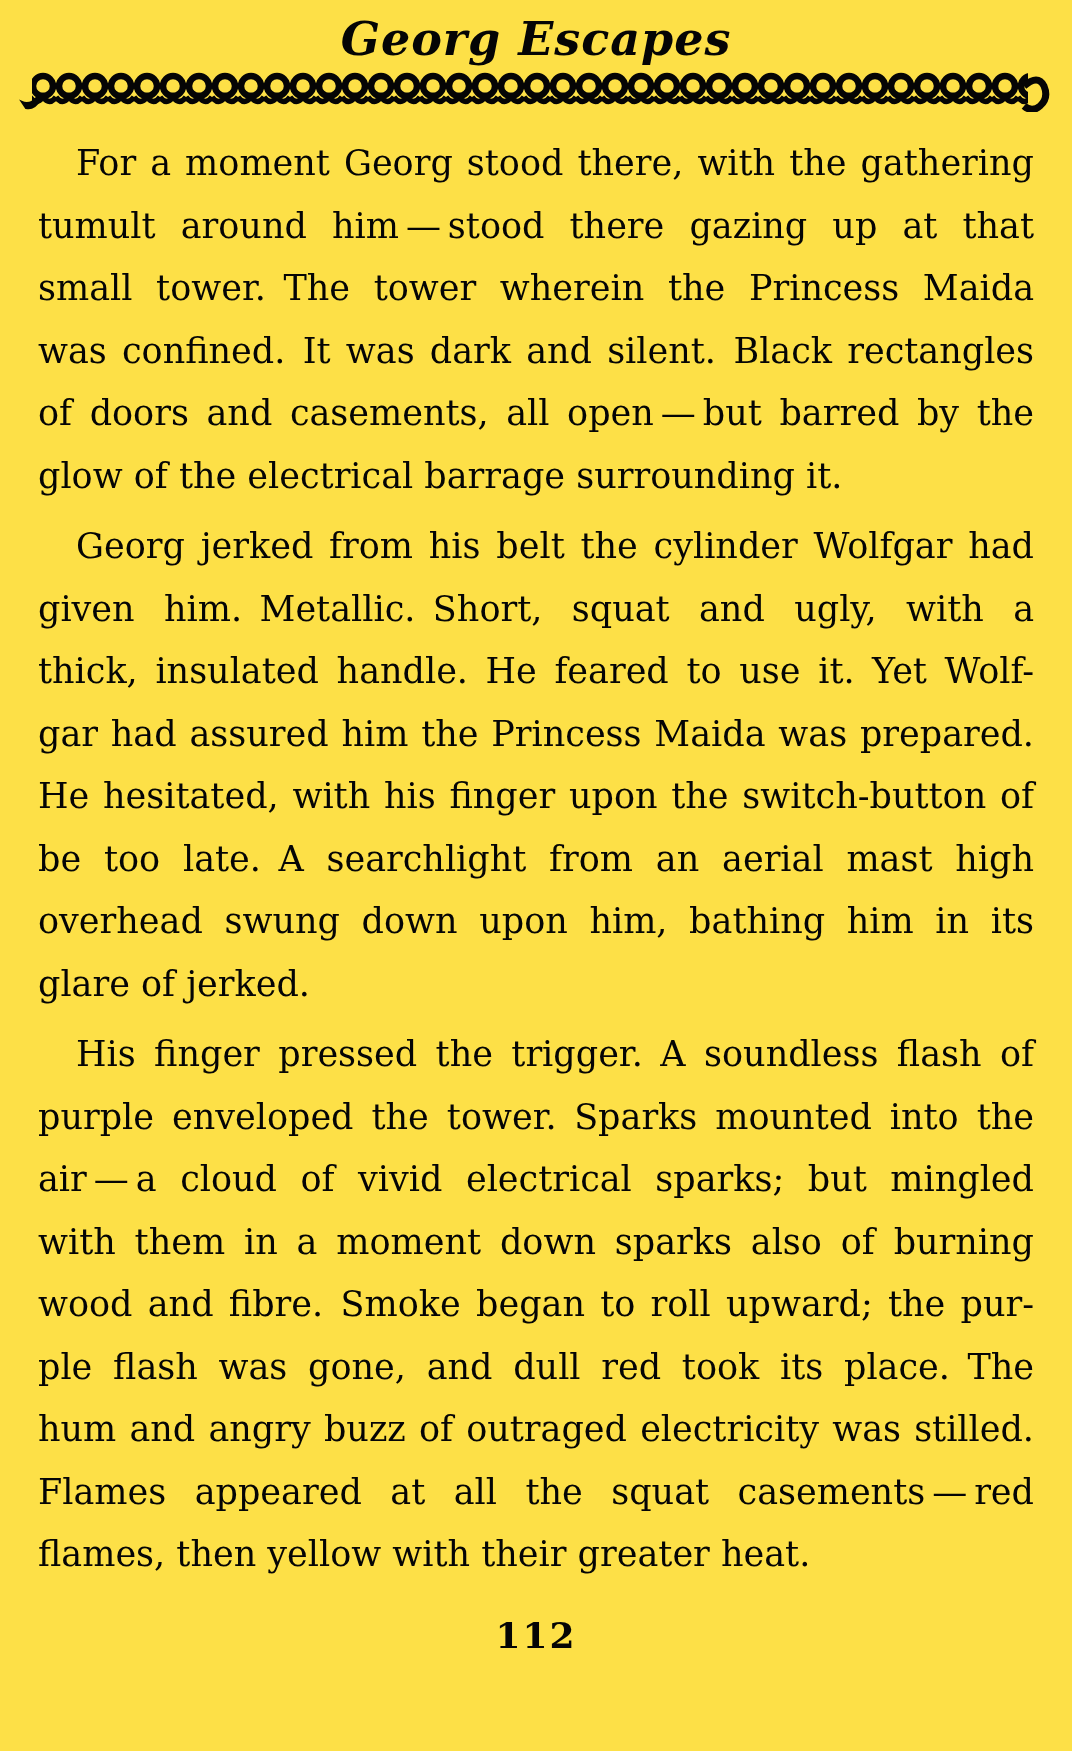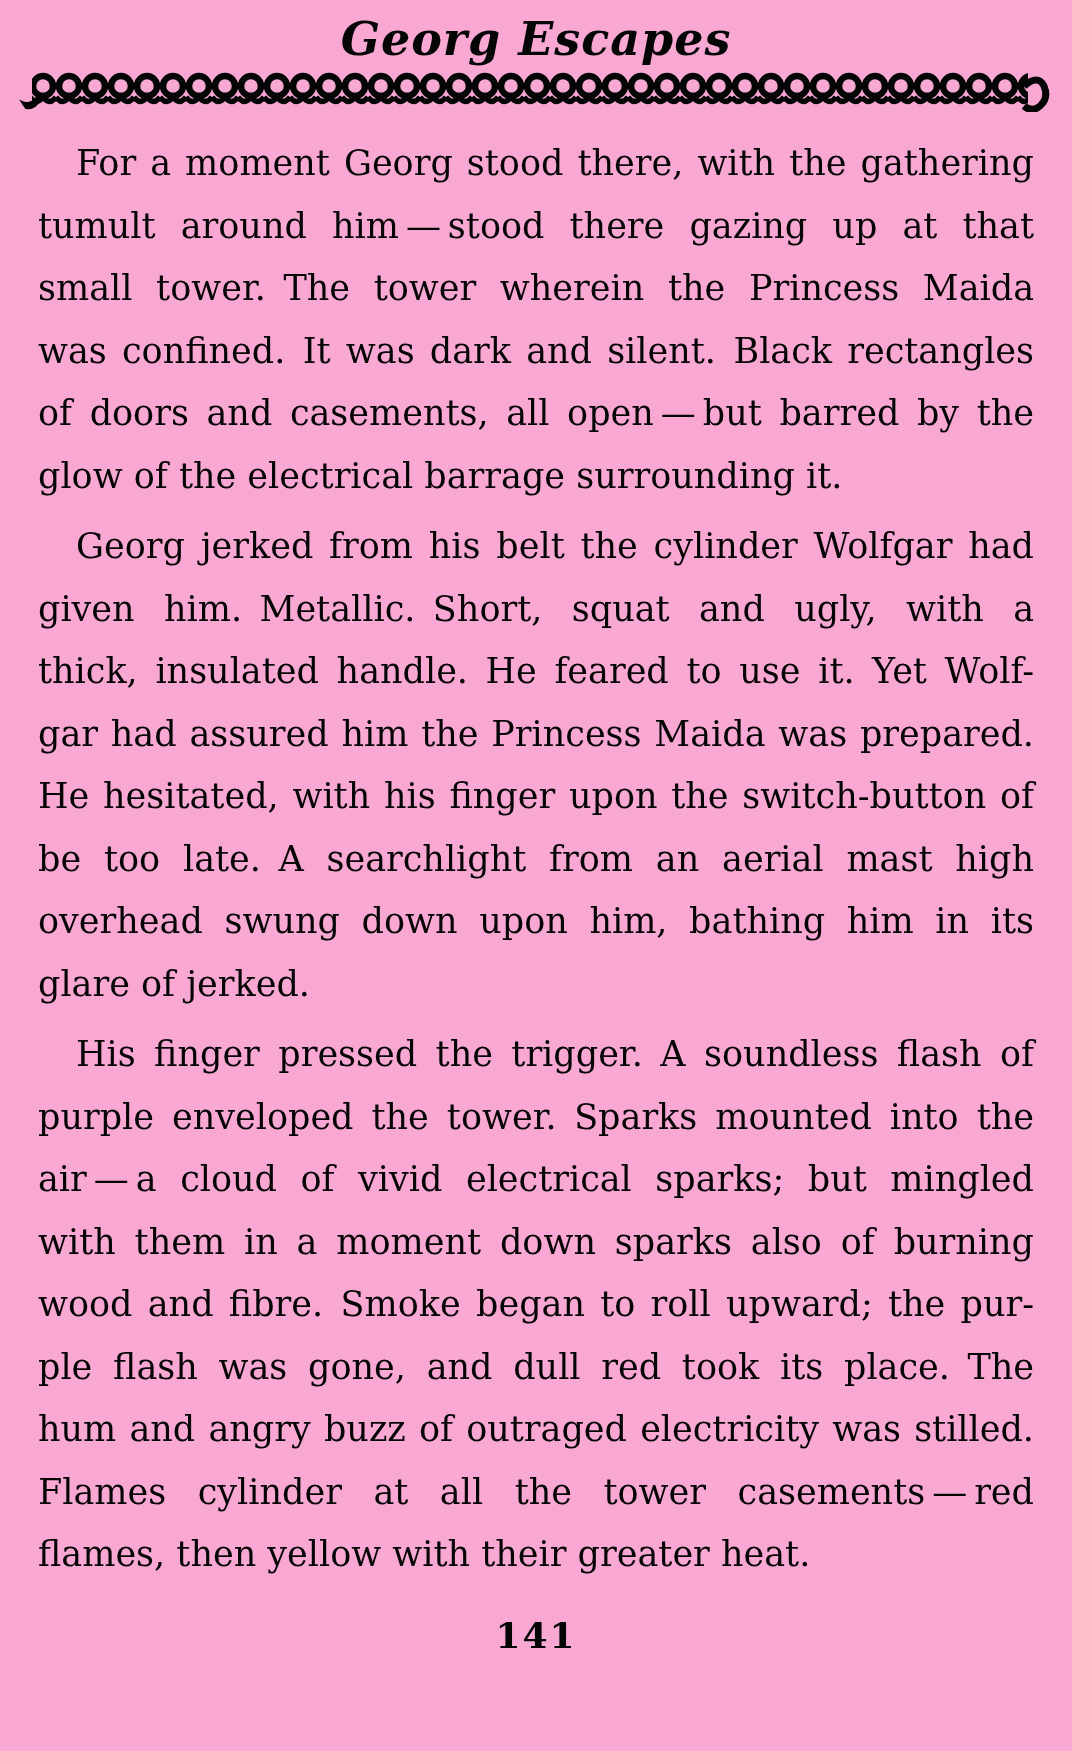--- a/index.html
+++ b/index.html
@@ -2,21 +2,21 @@
 <html><head>
 <meta charset="utf-8">
 <style>
   * { margin: 0; padding: 0; box-sizing: border-box; }
   html, body { background: #e8e8e8; }
   .book-page {
     position: relative;
     width: 1072px;
     height: 1751px;
     margin: 0 auto;
-    background: #f9a8d4;
+    background: #fde047;
     color: #050505;
     font-family: "DejaVu Serif", serif;
     overflow: hidden;
   }
   .page-title {
     margin-top: 12px;
     text-align: center;
     font-family: "DejaVu Serif", serif;
     font-style: italic;
     font-weight: bold;
@@ -97,21 +97,21 @@
     </p>
 
     <p class="para">
       <span class="line indent">His finger pressed the trigger. A soundless flash of</span>
       <span class="line">purple enveloped the tower. Sparks mounted into the</span>
       <span class="line">air — a cloud of vivid electrical sparks; but mingled</span>
       <span class="line">with them in a moment down sparks also of burning</span>
       <span class="line">wood and fibre. Smoke began to roll upward; the pur-</span>
       <span class="line">ple flash was gone, and dull red took its place. The</span>
       <span class="line">hum and angry buzz of outraged electricity was stilled.</span>
-      <span class="line">Flames cylinder at all the tower casements — red</span>
+      <span class="line">Flames appeared at all the squat casements — red</span>
       <span class="line para-end">flames, then yellow with their greater heat.</span>
     </p>
 
   </div>
 
-  <div class="page-number">141</div>
+  <div class="page-number">112</div>
 
 </div>
 
 </body></html>

